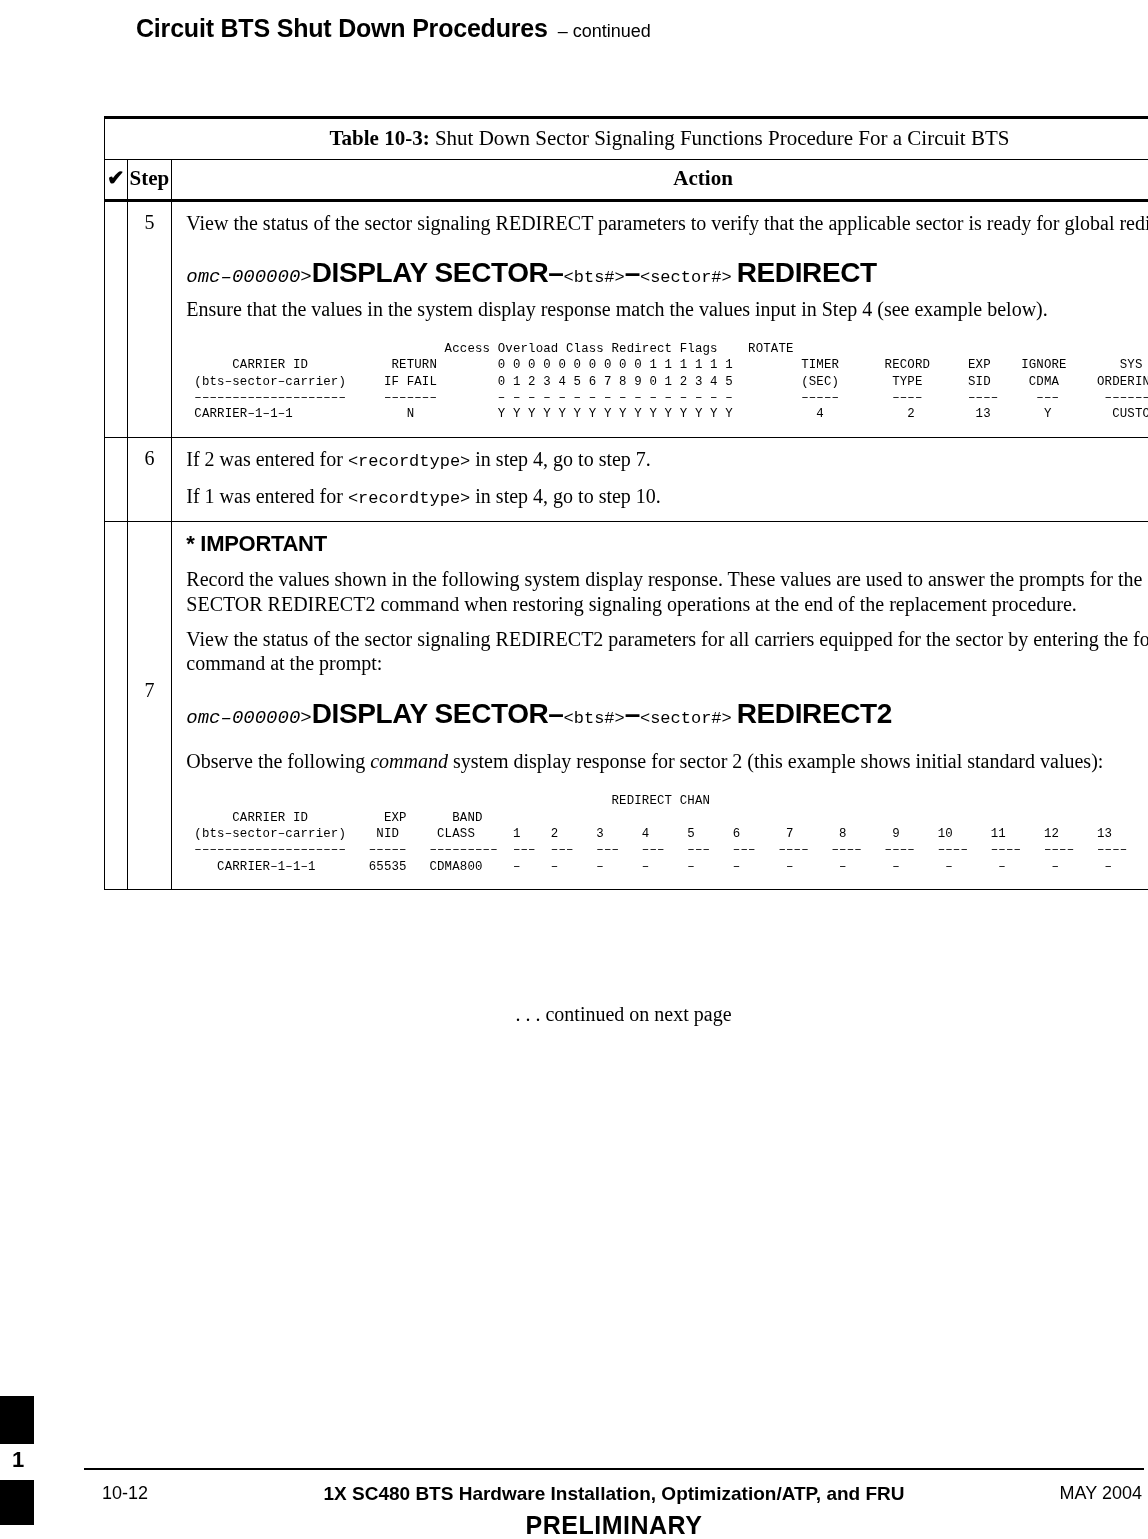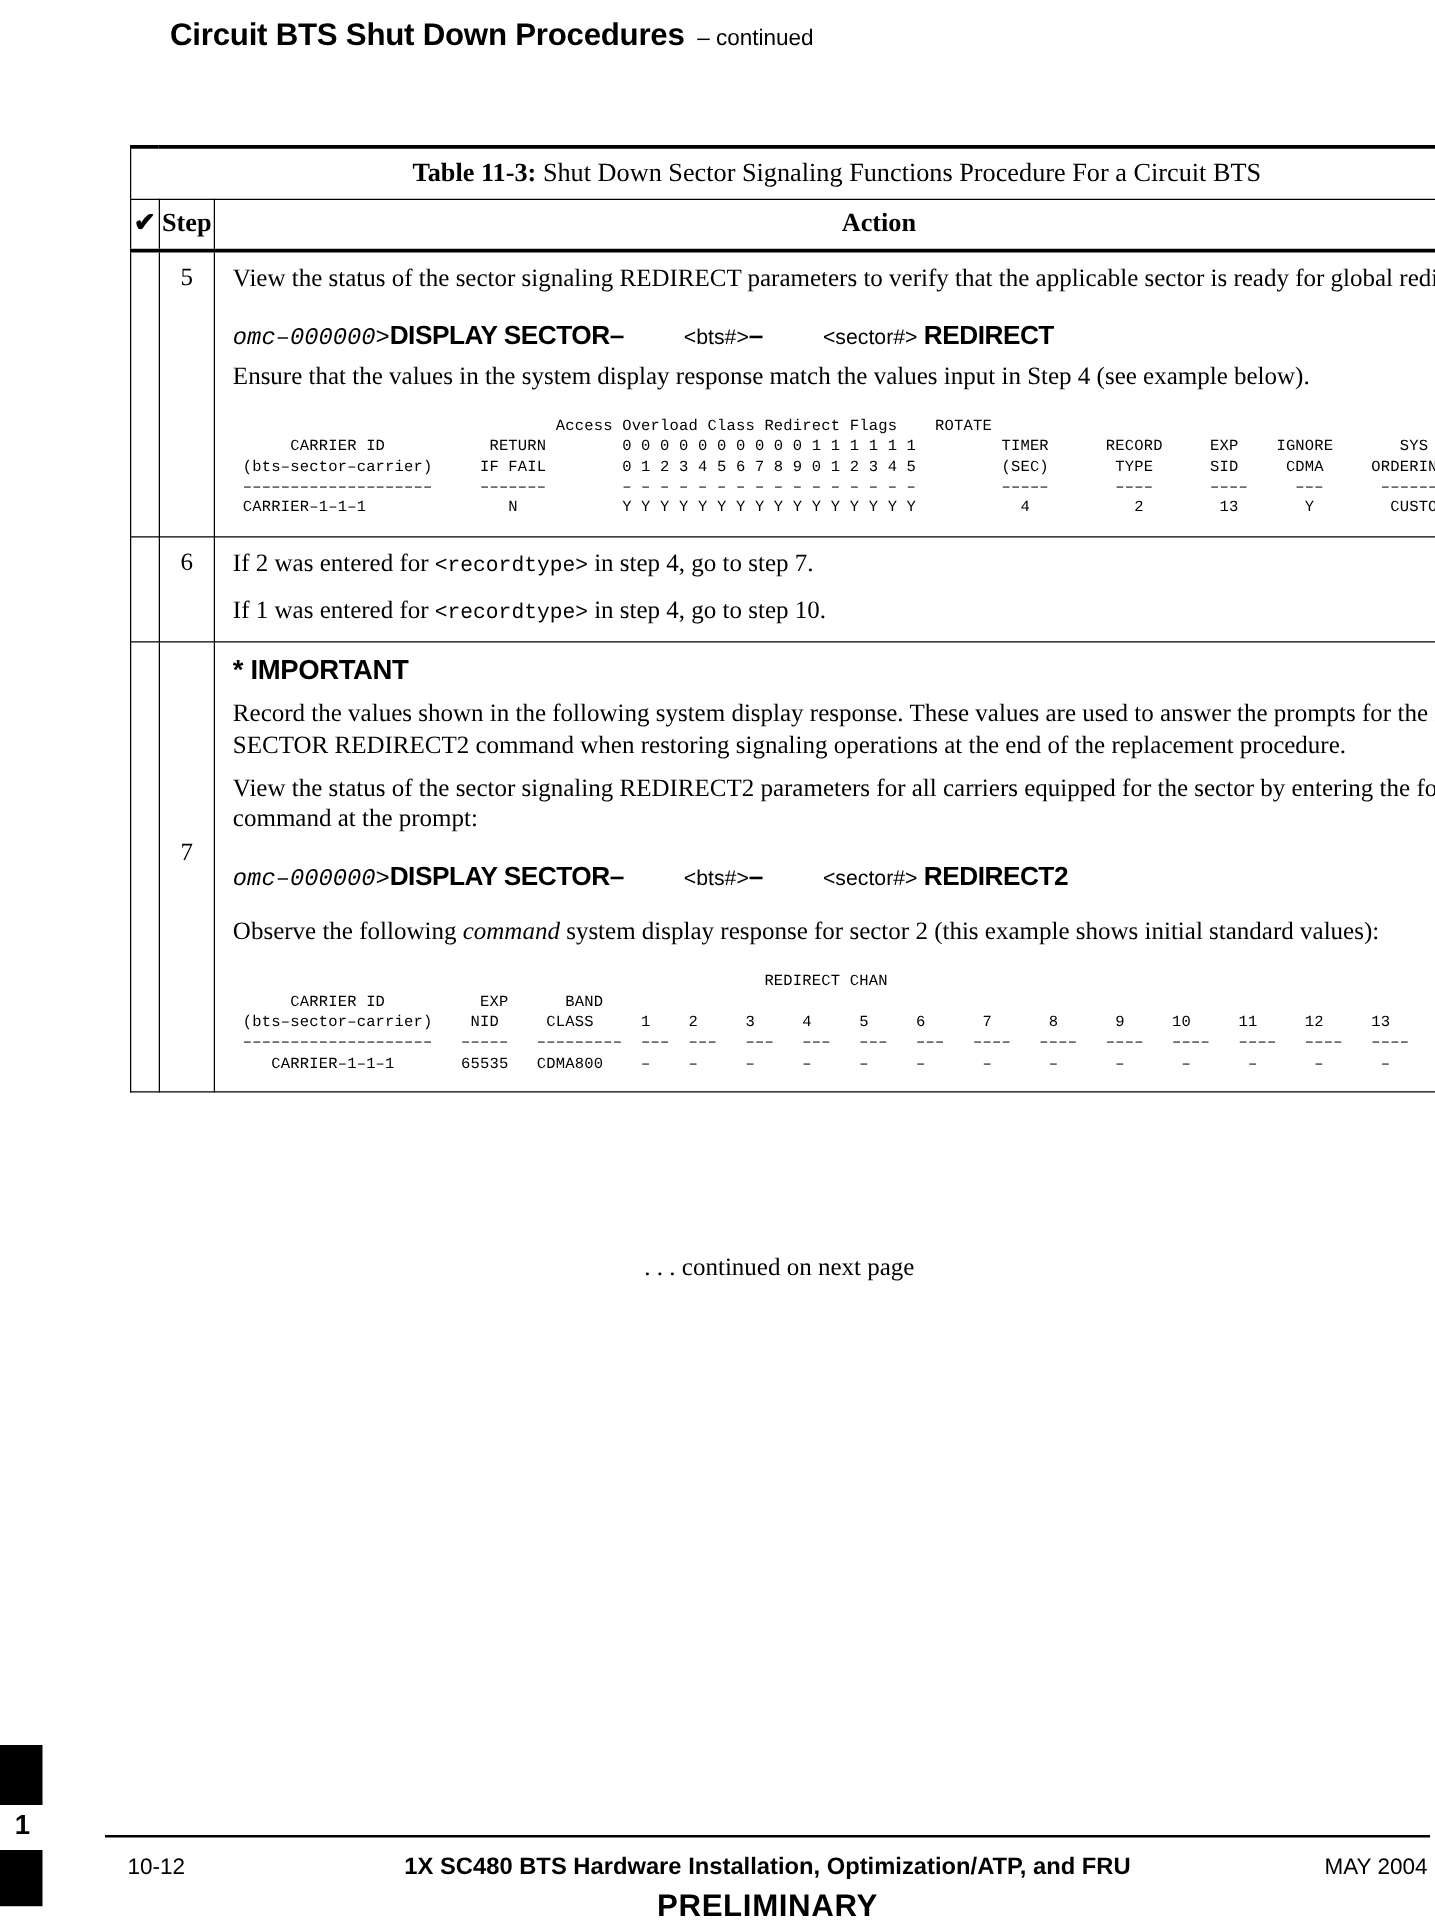--- a/index.html
+++ b/index.html
@@ -109,27 +109,26 @@
   }
   .cmd-prompt {
     font-family: "Liberation Mono", monospace;
     font-size: 19px;
     letter-spacing: 0px;
     font-style: italic;
   }
   .cmd-bold {
     font-family: "Liberation Sans", sans-serif;
     font-weight: bold;
-    font-size: 21px;
+    font-size: 28px;
     letter-spacing: -0.4px;
   }
   .cmd-arg {
-    font-family: Liberation Sans, sans-serif;
+    font-family: Liberation Mono, monospace;
     font-size: 17px;
-    margin-left: 48px;
   }
   .italic { font-style: italic; }
 
   .important-title {
     font-family: "Liberation Sans", sans-serif;
     font-weight: bold;
     font-size: 22px;
     margin-bottom: 9px;
     letter-spacing: -0.3px;
   }
@@ -232,21 +231,21 @@
 <body>
 
 <div id="page-header">
   <span class="hdr-main">Circuit BTS Shut Down Procedures</span><span class="hdr-cont">– continued</span>
 </div>
 
 <table id="proc-table">
   <tbody>
       <tr>
     <td class="tbl-caption" colspan="3">
-      <b>Table 11-3:</b><span> Shut Down Sector Signaling Functions Procedure For a Circuit BTS</span>
+      <b>Table 10-3:</b><span> Shut Down Sector Signaling Functions Procedure For a Circuit BTS</span>
     </td>
   </tr>
 
   <tr class="hdr-row">
     <td class="col-check hdr-check">✔</td>
     <td class="col-step">Step</td>
     <td>Action</td>
   </tr>
 
   <tr>

